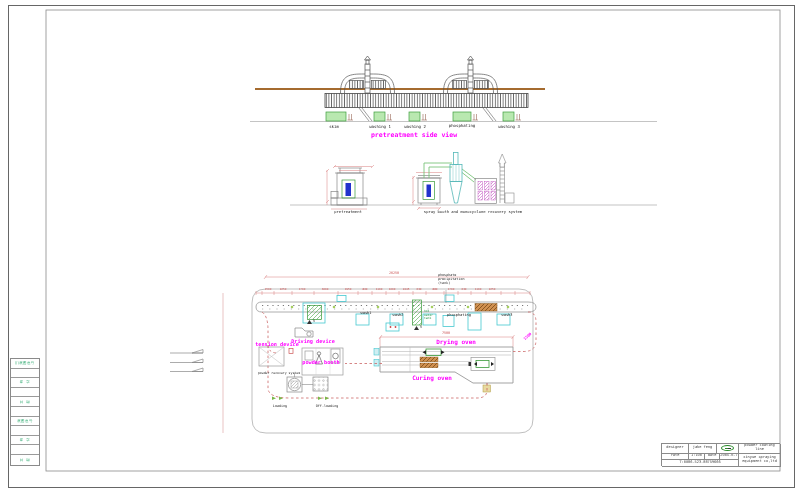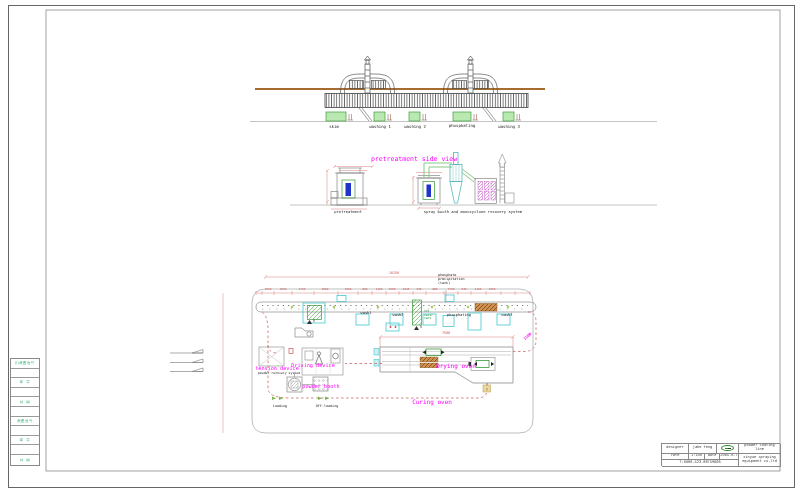--- a/index.html
+++ b/index.html
@@ -1,21 +1,21 @@
 <!DOCTYPE html>
 <html><head>
 <meta charset="utf-8">
 <style>
   html,body{margin:0;padding:0;background:#e8e8e8;}
   .page{position:relative;width:800px;height:493px;background:#ffffff;overflow:hidden;
         font-family:"DejaVu Sans Mono","Liberation Mono",monospace;}
   svg{position:absolute;left:0;top:0;}
   .t{position:absolute;line-height:1.05;white-space:nowrap;color:#222;}
   .cx{transform:translateX(-50%);}
-  .mag{color:#ff00ff;font-weight:normal;margin-top:24px;}
+  .mag{color:#ff00ff;font-weight:bold;}
   .red{color:#cc5555;}
   .grn{color:#2e9a4e;}
   .rot{transform:rotate(-42deg);transform-origin:left top;color:#ff00ff;font-weight:bold;}
   
   .strip{position:absolute;left:10px;top:358px;width:30px;border:0.8px solid #8a8a8a;box-sizing:border-box;}
   .strip .cell{height:9.6px;border-bottom:0.8px solid #9a9a9a;box-sizing:border-box;
                font-size:3.4px;color:#18a060;display:flex;align-items:center;justify-content:center;
                letter-spacing:0.5px;overflow:hidden;}
   .strip .cell:last-child{border-bottom:none;}
   

